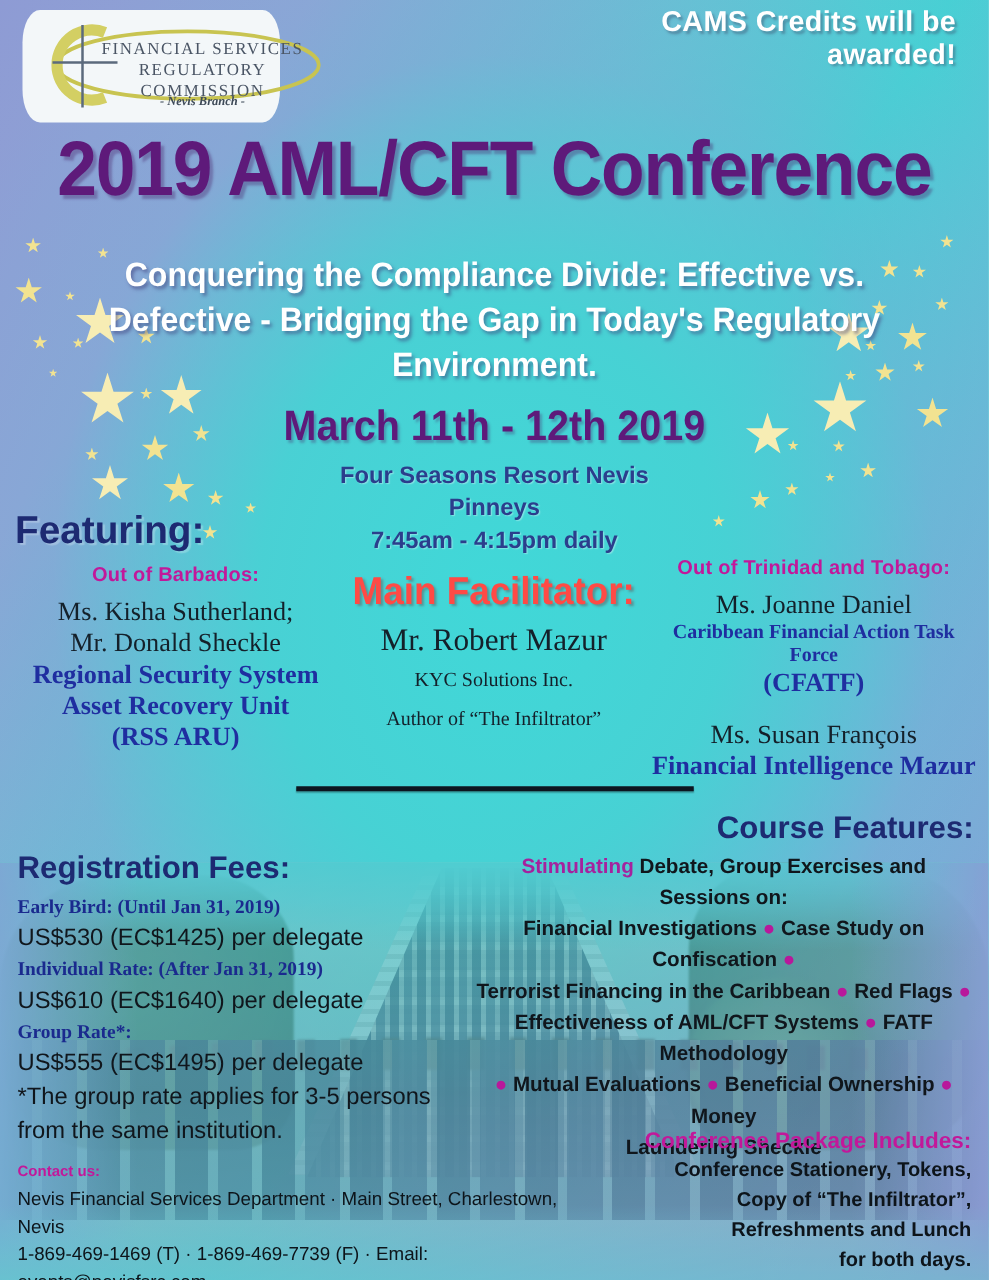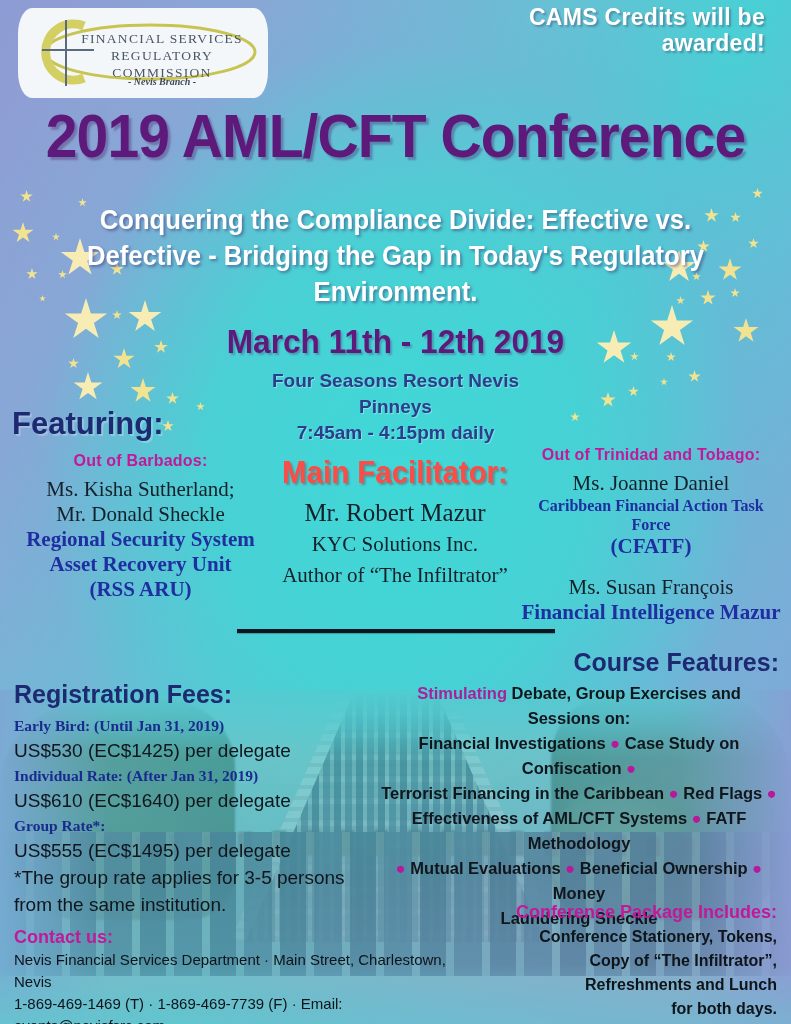--- a/index.html
+++ b/index.html
@@ -64,21 +64,21 @@
   .photo .fadeBot{position:absolute;left:0;right:0;bottom:0;height:60px;
     background:linear-gradient(0deg, rgba(108,196,206,.85) 0%, rgba(108,196,206,0) 100%);}
 
   
   .star{position:absolute;background:#f2e391;
     clip-path:polygon(50% 0%,61% 35%,98% 35%,68% 57%,79% 91%,50% 70%,21% 91%,32% 57%,2% 35%,39% 35%);
     filter:drop-shadow(1px 2px 1px rgba(90,90,60,.45));}
   .star.pale{background:#f7edb4;}
 
   
-  #logo{position:absolute;left:18px;top:8px;width:250px;height:90px;}
+  #logo{position:absolute;left:18px;top:8px;width:206px;height:90px;}
   .logo-oval{position:absolute;inset:0;background:#f3f7f9;border-radius:14px/26px;}
   .logo-sw{position:absolute;left:4px;top:8px;width:240px;height:74px;}
   .logo-txt{position:absolute;left:44px;top:22px;width:200px;text-align:center;
     color:#4a5565;font-family:"Liberation Serif", serif;font-size:13.5px;
     letter-spacing:1.3px;line-height:17px;}
   .logo-sub{position:absolute;left:44px;top:68px;width:200px;text-align:center;
     color:#3e4a58;font-family:"Liberation Serif", serif;font-style:italic;
     font-weight:bold;font-size:10px;}
 
   #cams{position:absolute;right:26px;top:4px;width:300px;text-align:right;
@@ -124,21 +124,21 @@
   #colLeft{position:absolute;left:8px;top:452px;width:265px;}
   #colMid{position:absolute;left:270px;top:455px;width:250px;}
   #colRight{position:absolute;left:518px;top:446px;width:266px;}
 
   #mainfac{color:#ff4a45;font-weight:bold;font-size:31px;text-align:center;
     font-family:"Liberation Sans Narrow","Liberation Sans",sans-serif;
     transform:scaleX(.95);
     text-shadow:2px 2px 2px rgba(120,30,30,.35);}
   .mid-name{color:#14202a;font-size:25px;line-height:33px;text-align:center;
     font-family:"Liberation Serif", serif;}
-  .mid-sub{color:#14202a;font-size:21px;line-height:31px;text-align:center;
+  .mid-sub{color:#14202a;font-size:16px;line-height:31px;text-align:center;
     font-family:"Liberation Serif", serif;}
 
   #rule{position:absolute;left:237px;top:629px;width:318px;height:4px;
     background:#0c1620;box-shadow:0 1px 1px rgba(0,0,0,.25);}
 
   
   #fees{position:absolute;left:14px;top:680px;width:340px;}
   .h-fees{color:#1d2a72;font-weight:bold;font-size:25px;
     font-family:"Liberation Sans", sans-serif;margin-bottom:5px;}
   .fee-label{color:#1a2a8e;font-weight:bold;font-size:15.5px;line-height:23px;
@@ -152,21 +152,21 @@
   #course{position:absolute;right:12px;top:648px;width:400px;text-align:right;}
   .h-course{color:#1d2a72;font-weight:bold;font-size:25px;
     font-family:"Liberation Sans", sans-serif;margin-bottom:4px;}
   .course-line{color:#10161c;font-size:16.5px;line-height:25px;font-weight:bold;
     font-family:"Liberation Sans", sans-serif;text-align:center;}
   .stim{color:#a5229e;font-weight:bold;}
   .bullet{color:#b8189b;}
 
   
   #contact{position:absolute;left:14px;top:925px;width:460px;}
-  .h-contact{color:#c2189a;font-weight:bold;font-size:18px;line-height:24px;
+  .h-contact{color:#c2189a;font-weight:bold;font-size:12px;line-height:24px;
     font-family:"Liberation Sans Narrow","Liberation Sans",sans-serif;}
   .contact-line{color:#0d141a;font-weight:normal;font-size:15px;line-height:22px;
     font-family:"Liberation Sans Narrow","Liberation Sans",sans-serif;}
 
   
   #package{position:absolute;right:14px;top:900px;width:300px;text-align:right;}
   .h-pack{color:#c2189a;font-weight:bold;font-size:18px;line-height:25px;
     font-family:"Liberation Sans Narrow","Liberation Sans",sans-serif;}
   .pack-line{color:#0d141a;font-weight:bold;font-size:16px;line-height:24px;
     font-family:"Liberation Sans Narrow","Liberation Sans",sans-serif;}

